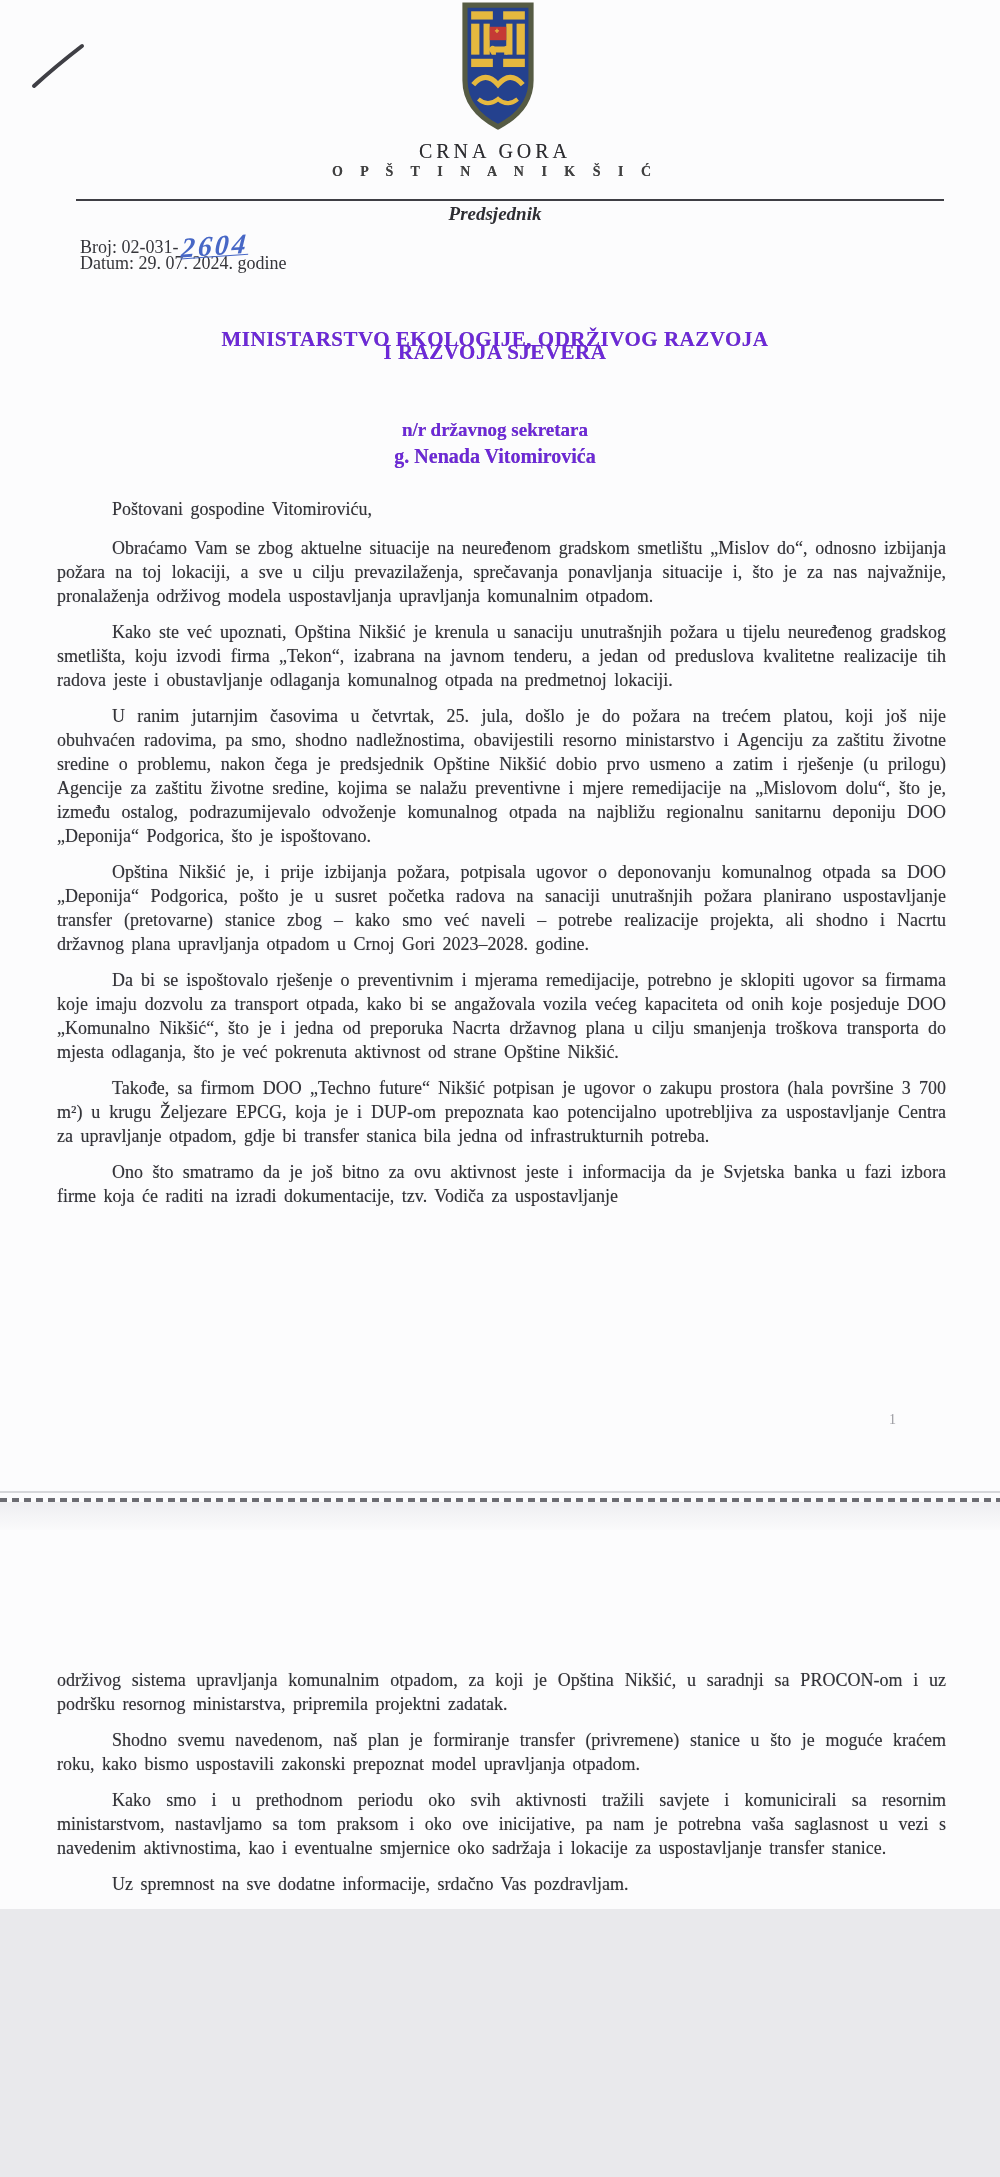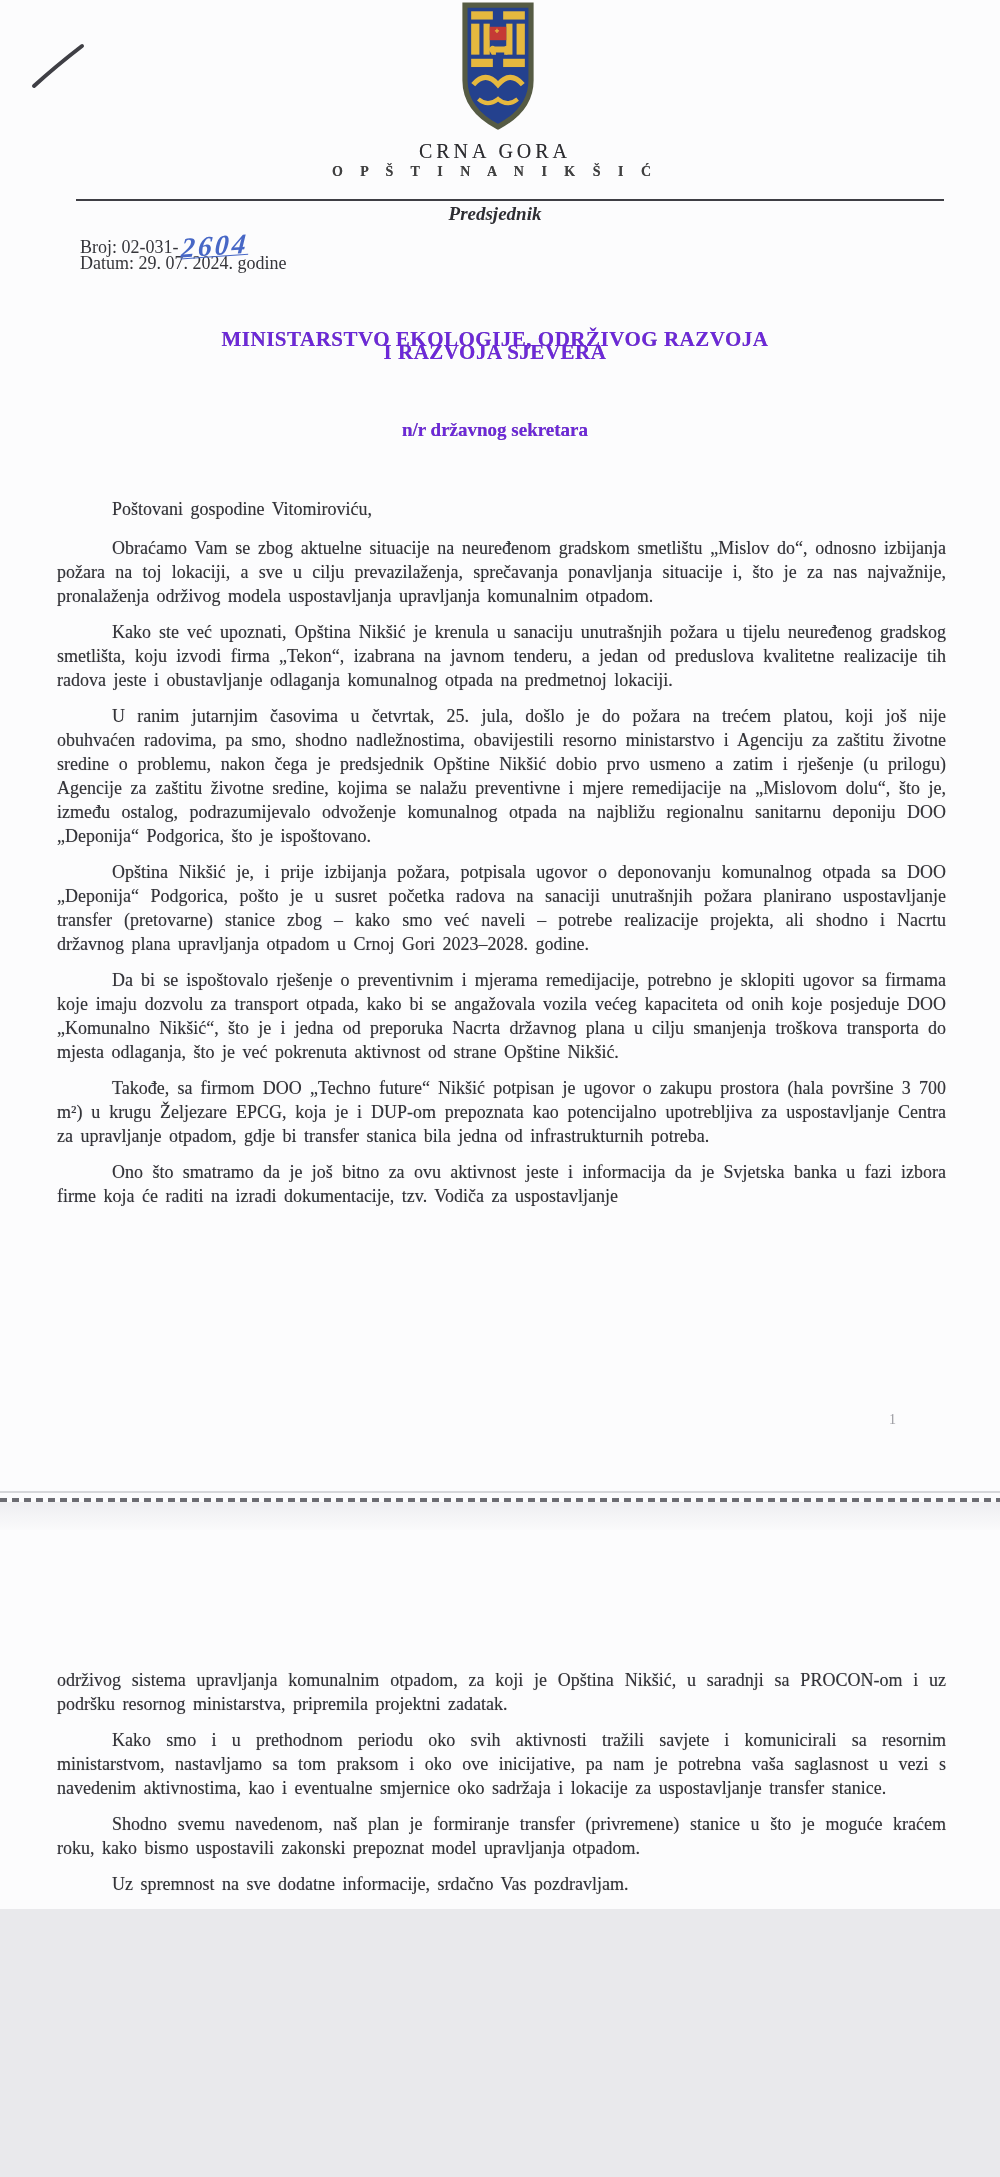--- a/index.html
+++ b/index.html
@@ -120,20 +120,21 @@
   <div class="meta">
     <div class="row">
       <span>Broj: 02-031-</span><span class="hand-number">2604</span>
     </div>
     <div class="row">Datum: 29. 07. 2024. godine</div>
   </div>
 
   <div class="rec-l1 recipient">MINISTARSTVO EKOLOGIJE, ODRŽIVOG RAZVOJA</div>
   <div class="rec-l2 recipient">I RAZVOJA SJEVERA</div>
   <div class="rec-att recipient">n/r državnog sekretara</div>
+  <div class="rec-person recipient">g. Nenada Vitomirovića</div>
 
   <div class="body-col body1">
     <p class="salutation">Poštovani gospodine Vitomiroviću,</p>
     <div class="plist">
         <p class="para">Obraćamo Vam se zbog aktuelne situacije na neuređenom gradskom smetlištu „Mislov do“, odnosno izbijanja požara na toj lokaciji, a sve u cilju prevazilaženja, sprečavanja ponavljanja situacije i, što je za nas najvažnije, pronalaženja održivog modela uspostavljanja upravljanja komunalnim otpadom.</p>
         <p class="para">Kako ste već upoznati, Opština Nikšić je krenula u sanaciju unutrašnjih požara u tijelu neuređenog gradskog smetlišta, koju izvodi firma „Tekon“, izabrana na javnom tenderu, a jedan od preduslova kvalitetne realizacije tih radova jeste i obustavljanje odlaganja komunalnog otpada na predmetnoj lokaciji.</p>
         <p class="para">U ranim jutarnjim časovima u četvrtak, 25. jula, došlo je do požara na trećem platou, koji još nije obuhvaćen radovima, pa smo, shodno nadležnostima, obavijestili resorno ministarstvo i Agenciju za zaštitu životne sredine o problemu, nakon čega je predsjednik Opštine Nikšić dobio prvo usmeno a zatim i rješenje (u prilogu) Agencije za zaštitu životne sredine, kojima se nalažu preventivne i mjere remedijacije na „Mislovom dolu“, što je, između ostalog, podrazumijevalo odvoženje komunalnog otpada na najbližu regionalnu sanitarnu deponiju DOO „Deponija“ Podgorica, što je ispoštovano.</p>
         <p class="para">Opština Nikšić je, i prije izbijanja požara, potpisala ugovor o deponovanju komunalnog otpada sa DOO „Deponija“ Podgorica, pošto je u susret početka radova na sanaciji unutrašnjih požara planirano uspostavljanje transfer (pretovarne) stanice zbog – kako smo već naveli – potrebe realizacije projekta, ali shodno i Nacrtu državnog plana upravljanja otpadom u Crnoj Gori 2023–2028. godine.</p>
         <p class="para">Da bi se ispoštovalo rješenje o preventivnim i mjerama remedijacije, potrebno je sklopiti ugovor sa firmama koje imaju dozvolu za transport otpada, kako bi se angažovala vozila većeg kapaciteta od onih koje posjeduje DOO „Komunalno Nikšić“, što je i jedna od preporuka Nacrta državnog plana u cilju smanjenja troškova transporta do mjesta odlaganja, što je već pokrenuta aktivnost od strane Opštine Nikšić.</p>
         <p class="para">Takođe, sa firmom DOO „Techno future“ Nikšić potpisan je ugovor o zakupu prostora (hala površine 3 700 m²) u krugu Željezare EPCG, koja je i DUP-om prepoznata kao potencijalno upotrebljiva za uspostavljanje Centra za upravljanje otpadom, gdje bi transfer stanica bila jedna od infrastrukturnih potreba.</p>
@@ -145,22 +146,22 @@
 
   <div class="page-gap">
     <div class="topline"></div>
     <div class="dashes"></div>
     <div class="band"></div>
   </div>
 
   <div class="body-col body2">
     <div class="plist">
         <p class="para">održivog sistema upravljanja komunalnim otpadom, za koji je Opština Nikšić, u saradnji sa PROCON-om i uz podršku resornog ministarstva, pripremila projektni zadatak.</p>
+        <p class="para">Shodno svemu navedenom, naš plan je formiranje transfer (privremene) stanice u što je moguće kraćem roku, kako bismo uspostavili zakonski prepoznat model upravljanja otpadom.</p>
         <p class="para">Kako smo i u prethodnom periodu oko svih aktivnosti tražili savjete i komunicirali sa resornim ministarstvom, nastavljamo sa tom praksom i oko ove inicijative, pa nam je potrebna vaša saglasnost u vezi s navedenim aktivnostima, kao i eventualne smjernice oko sadržaja i lokacije za uspostavljanje transfer stanice.</p>
-        <p class="para">Shodno svemu navedenom, naš plan je formiranje transfer (privremene) stanice u što je moguće kraćem roku, kako bismo uspostavili zakonski prepoznat model upravljanja otpadom.</p>
         <p class="para">Uz spremnost na sve dodatne informacije, srdačno Vas pozdravljam.</p>
       </div>
   </div>
 
   <div class="sig-title">PREDSJEDNIK</div>
   <div class="sig-name">Marko Kovačević</div>
 
   <svg class="stamp" width="158" height="158" viewBox="0 0 160 160">
     <defs>
       <path id="stArcTop" d="M80 80 m -62 0 a 62 62 0 1 1 124 0" fill="none"></path>

